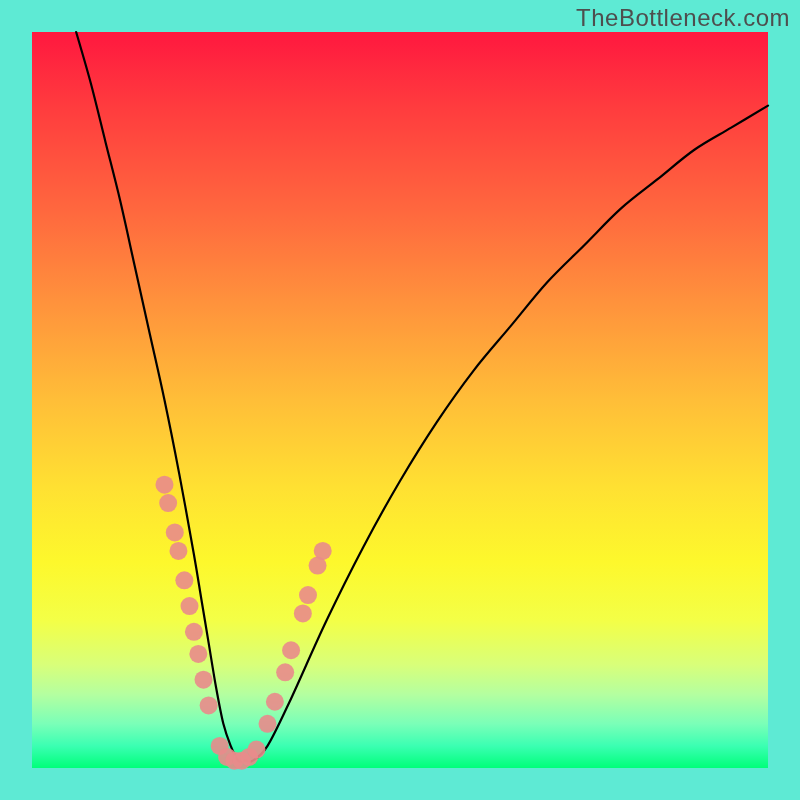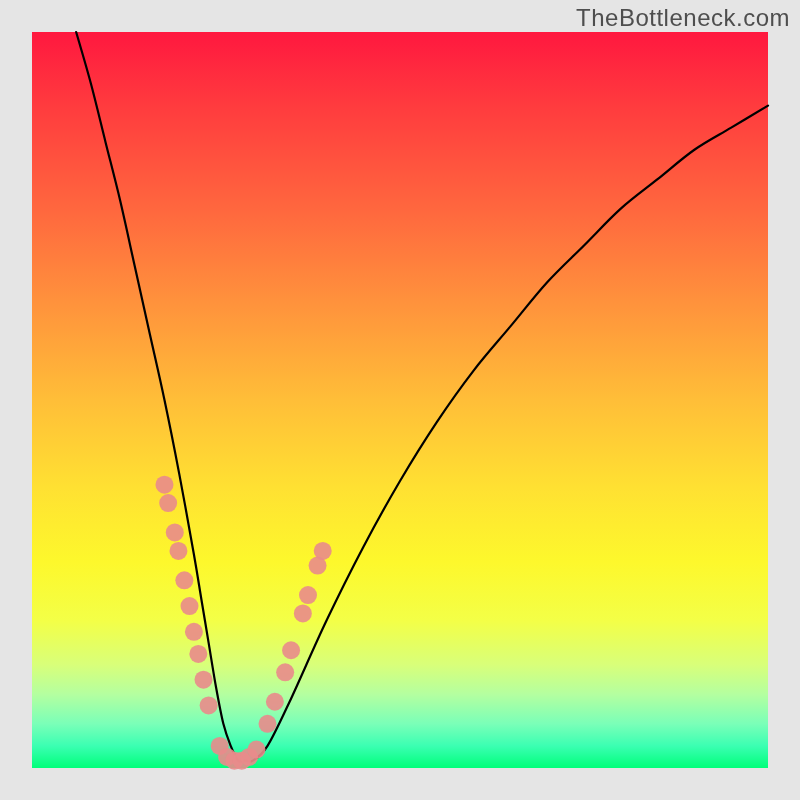--- a/index.html
+++ b/index.html
@@ -8,21 +8,21 @@
     width: 800px;
     height: 800px;
     overflow: hidden;
     background: #000;
     font-family: Arial, Helvetica, sans-serif;
   }
   .frame {
     position: relative;
     width: 800px;
     height: 800px;
-    background: #e5e5e5;
+    background: #5eead4;
   }
   .watermark {
     position: absolute;
     top: 4px;
     right: 10px;
     color: #4e4e4e;
     font-size: 24px;
     font-weight: 500;
     letter-spacing: 0.5px;
     z-index: 10;

